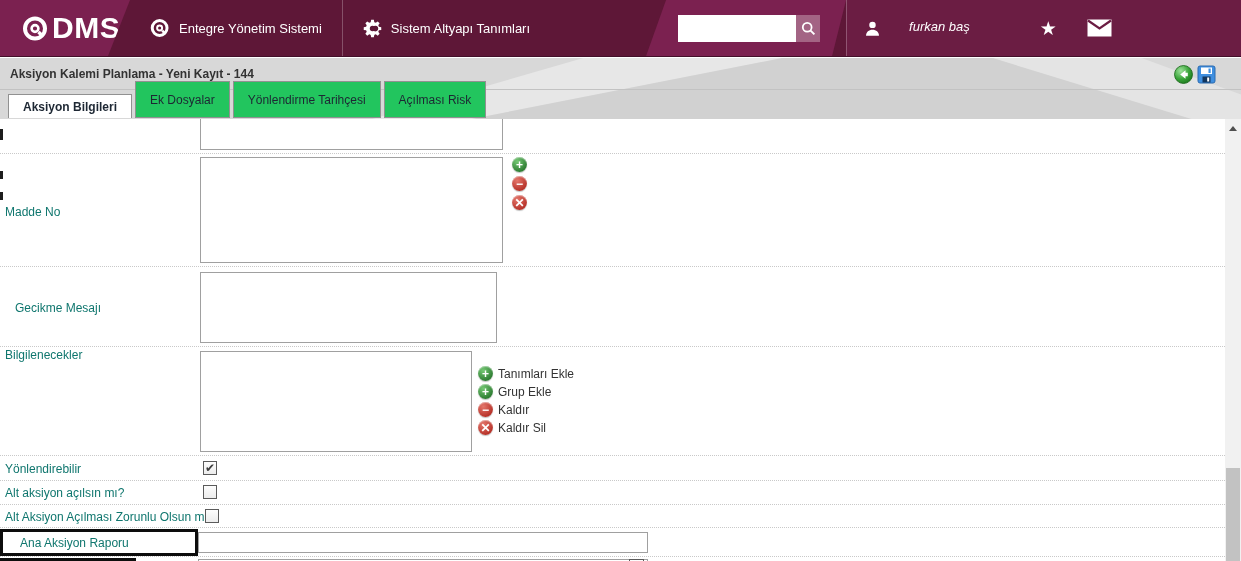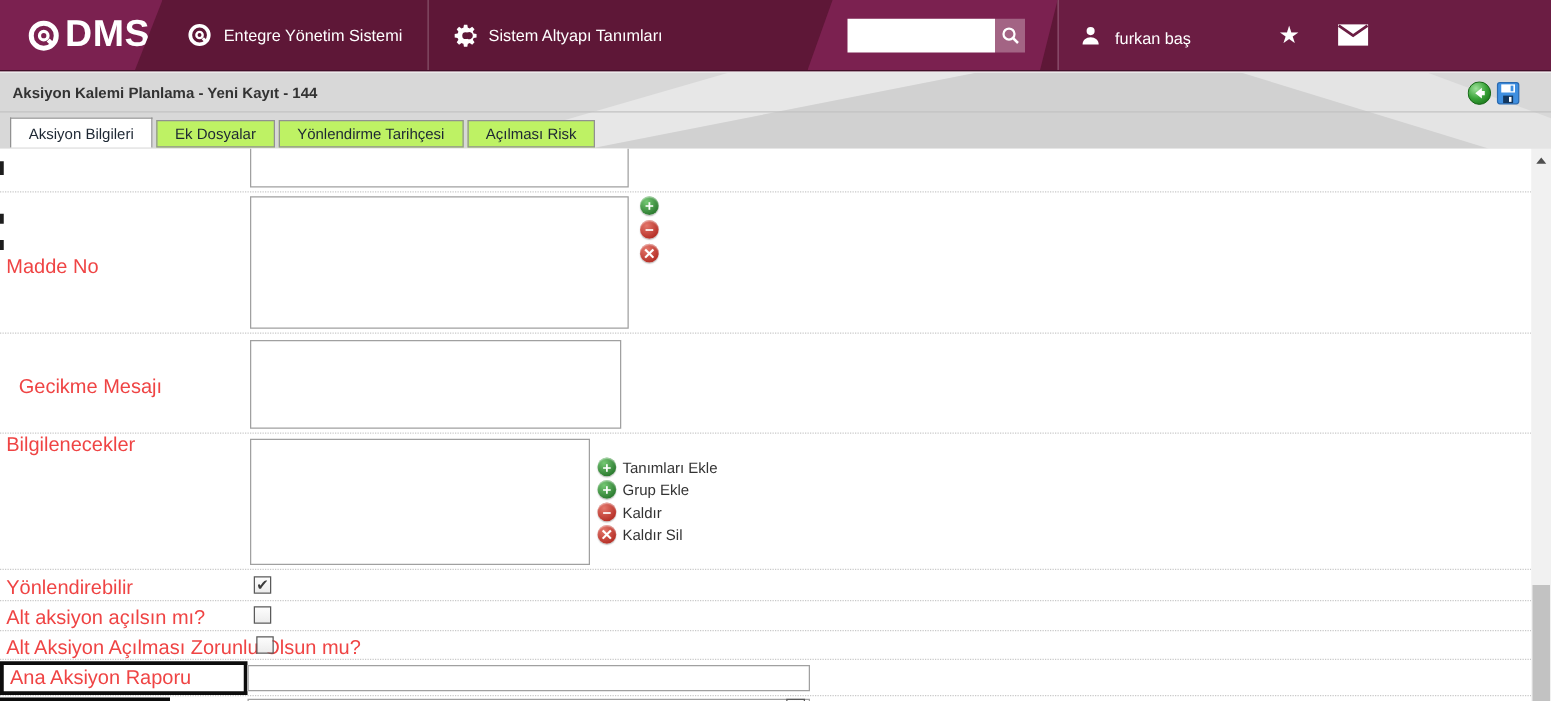--- a/index.html
+++ b/index.html
@@ -20,67 +20,67 @@
   .nav-item:first-of-type { margin-left:14px; }
   .search-band { margin-left:96px; background:#7B2150; flex:none;
                  clip-path:polygon(20px 0,100% 0,calc(100% - 14px) 100%,0 100%);
                  display:flex; align-items:center; padding:0 26px 0 32px; }
   .search-input { width:118px; height:27px; border:none; outline:none;
                   background:#fff; padding:0 6px; font-size:12px; }
   .search-btn { width:24px; height:27px; background:rgba(255,255,255,.30);
                 display:flex; align-items:center; justify-content:center; cursor:pointer; }
   .user-seg { flex:1; background:#6B1D43; border-left:1px solid rgba(255,255,255,.25);
               display:flex; align-items:center; padding:0 16px; }
-  .user-box { display:flex; align-items:flex-end; gap:10px; font-size:13px; cursor:pointer; }
+  .user-box { display:flex; align-items:flex-start; gap:27px; font-size:13px; cursor:pointer;font-style:italic; }
   .nb-star { font-size:19px; line-height:1; margin-left:70px; cursor:pointer; }
   .nb-mail { margin-left:30px; cursor:pointer; display:flex; }
 
   
   .header { position:absolute; top:58px; left:0; width:1241px; height:61px;
             background:#d8d8d8; overflow:hidden; }
   .facet { position:absolute; inset:0; pointer-events:none; }
   .facet.f1 { background:rgba(255,255,255,.38); clip-path:polygon(47% 0,63% 0,38% 100%,30% 100%); }
   .facet.f2 { background:rgba(0,0,0,.03); clip-path:polygon(63% 0,80% 0,96% 100%,38% 100%); }
   .facet.f3 { background:rgba(255,255,255,.30); clip-path:polygon(80% 0,92% 0,100% 60%,100% 100%,96% 100%); }
   .title-row { position:relative; height:32px; border-bottom:1px solid #c2c2c2;
                display:flex; align-items:center; padding-left:10px; }
   .page-title { font-size:12px; font-weight:bold; color:#333; }
   .hdr-icons { position:absolute; left:1174px; top:7px; display:flex; gap:4px; }
   .icon-btn { width:19px; height:19px; cursor:pointer; }
   .tab-row { position:relative; height:28px; display:flex; align-items:flex-end; padding-left:8px; }
-  .tab { height:22px; padding:0 14px; margin-right:3px; display:flex; align-items:center;
-         font-size:12px; color:#1d2733; background:#bef264; border:1px solid #919191;
+  .tab { height:37px; padding:0 14px; margin-right:3px; display:flex; align-items:center;
+         font-size:12px; color:#1d2733; background:#22c55e; border:1px solid #919191;
          cursor:pointer; white-space:nowrap; position:relative; }
-  .tab.active { height:24px; background:#fff; border-bottom:none; z-index:2; font-weight:400; }
+  .tab.active { height:24px; background:#fff; border-bottom:none; z-index:2; font-weight:700; }
 
   
   .content { position:absolute; top:119px; left:0; width:1225px; height:442px;
              background:#fff; overflow:hidden; }
   .sep { position:absolute; left:0; width:1225px; height:0;
          border-top:1px dotted #c9c9c9; }
-  .flabel { position:absolute; left:5px; font-size:16px; color:#ef4444; white-space:nowrap; }
+  .flabel { position:absolute; left:5px; font-size:12px; color:#0f766e; white-space:nowrap; }
   .fbox { position:absolute; background:#fff; border:1px solid #a0a0a0; }
   textarea.fbox { resize:none; outline:none; font:12px "Liberation Sans",sans-serif; padding:2px 4px; }
   input.finput { position:absolute; background:#fff; border:1px solid #a0a0a0;
                  outline:none; font:12px "Liberation Sans",sans-serif; padding:0 4px; }
   .circle-ic { width:15px; height:15px; border-radius:50%; color:#fff; font-size:12px;
                font-weight:bold; display:flex; align-items:center; justify-content:center;
                line-height:1; cursor:pointer; flex:none;
                box-shadow:inset 0 1px 1px rgba(255,255,255,.5), 0 1px 1px rgba(0,0,0,.25); }
   .green { background:radial-gradient(circle at 35% 30%, #74c873, #2e7d32 72%); }
   .red   { background:radial-gradient(circle at 35% 30%, #e4766b, #b73229 72%); }
   .side-icons { position:absolute; display:flex; flex-direction:column; gap:4px; }
   .action-btn { position:absolute; display:flex; align-items:center; gap:5px;
                 font-size:12px; color:#333; cursor:pointer; white-space:nowrap; }
   .checkbox { position:absolute; width:14px; height:14px; background:linear-gradient(#fdfdfd,#ececec);
               border:1px solid #5a5a5a; cursor:pointer; display:flex; align-items:center;
               justify-content:center; font-size:12px; color:#3c3c3c; line-height:1; }
   .hl-box { position:absolute; left:0; top:410px; width:198px; height:27px;
             border:3px solid #0d0d0d; background:#fff; display:flex; align-items:center;
-            padding-left:5px; }
+            padding-left:17px; }
   .hl-frag { position:absolute; left:0; top:439px; width:136px; height:10px; background:#0d0d0d; }
   .edge-mark { position:absolute; left:0; width:3px; background:#1d1d1d; }
 
   
   .scrollbar { position:absolute; top:119px; left:1225px; width:16px; height:442px;
                background:#f1f1f1; }
   .sb-up { position:absolute; top:7px; left:4px; width:0; height:0; cursor:pointer;
            border-left:4px solid transparent; border-right:4px solid transparent;
            border-bottom:5px solid #4f4f4f; }
   .sb-thumb { position:absolute; top:349px; left:1px; width:14px; height:93px;

